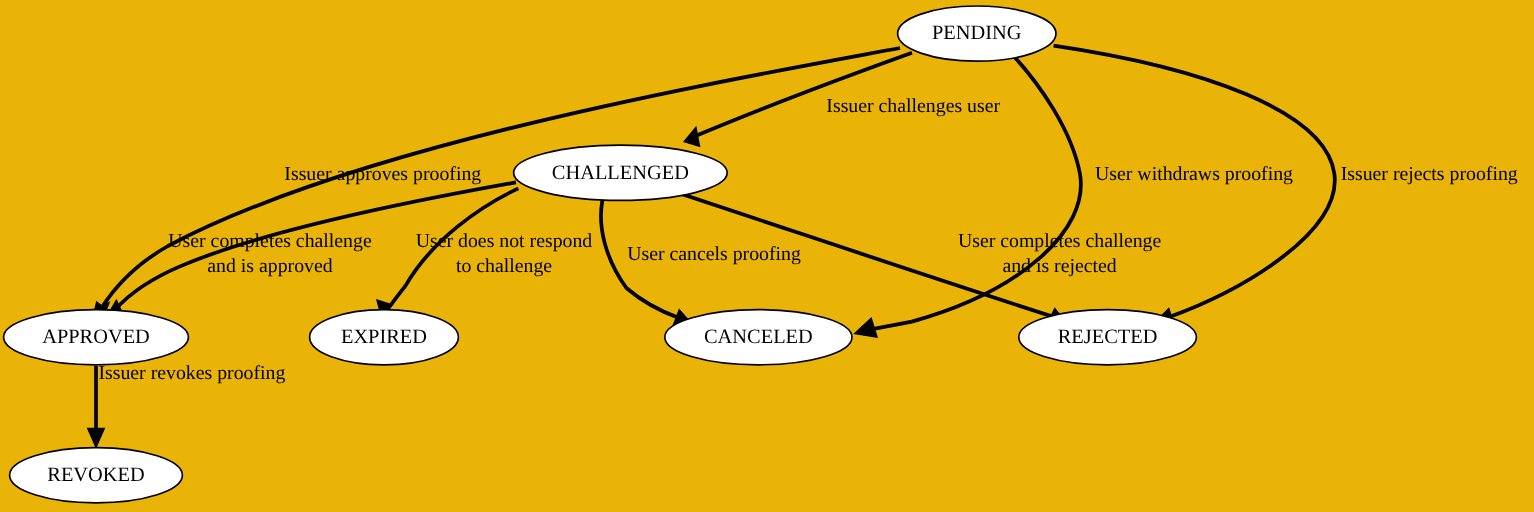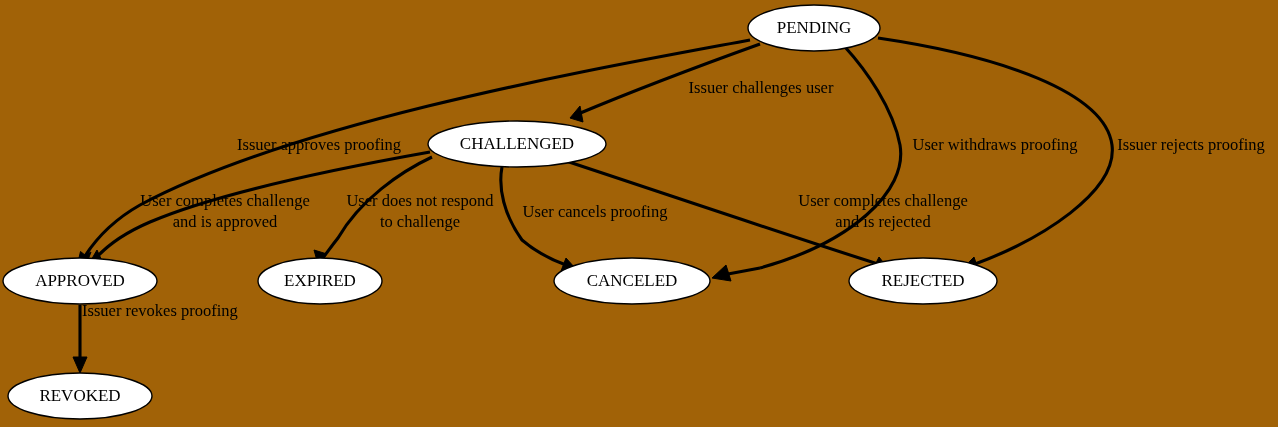--- a/index.html
+++ b/index.html
@@ -4,21 +4,21 @@
 <style>
   html, body {
     margin: 0;
     padding: 0;
     background: #ffffff;
   }
   #diagram-canvas {
     position: relative;
     width: 1278px;
     height: 427px;
-    background: #a16207;
+    background: #eab308;
     overflow: hidden;
     font-family: "Liberation Serif", "DejaVu Serif", serif;
   }
   svg#graph {
     display: block;
     width: 1278px;
     height: 427px;
   }
   .node-ellipse {
     fill: #ffffff;

